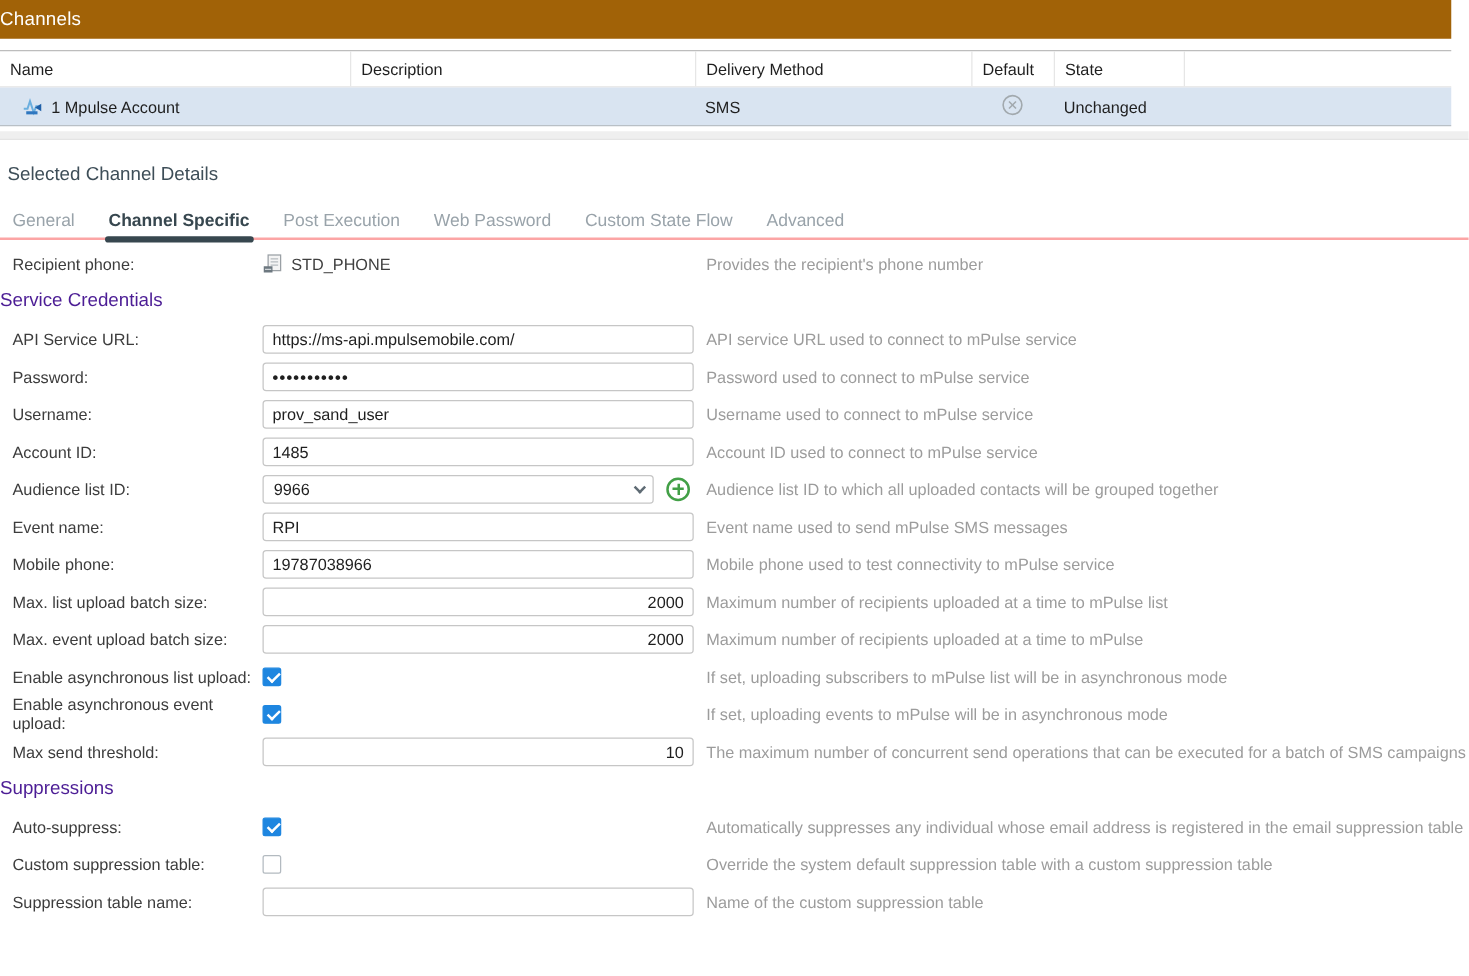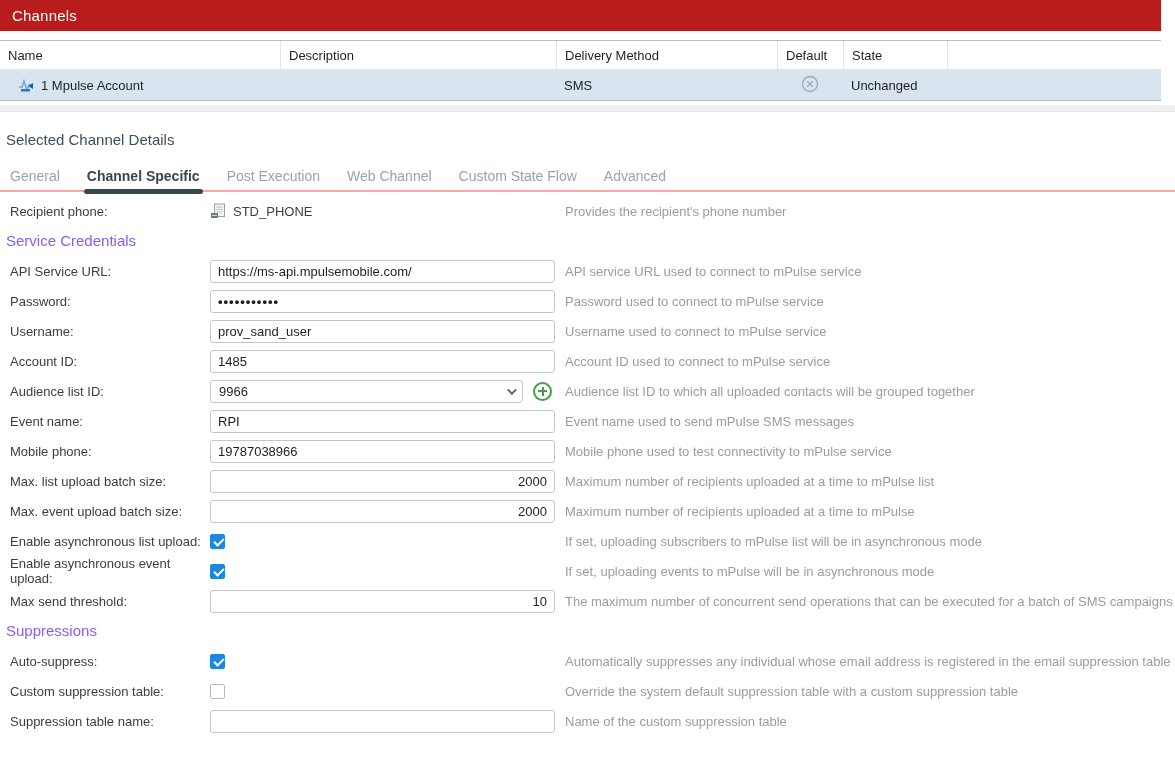--- a/index.html
+++ b/index.html
@@ -1,21 +1,21 @@
 <!DOCTYPE html>
 <html><head>
 <meta charset="utf-8">
 <style>
   * { margin:0; padding:0; box-sizing:border-box; }
   html,body { width:1175px; height:781px; background:#fff; overflow:hidden;
     font-family:"Liberation Sans", sans-serif; }
 
   
-  .topbar { width:1161px; height:31px; background:#b91c1c; color:#fff;
-    font-size:15px; line-height:31px; padding-left:12px; letter-spacing:.2px; }
+  .topbar { width:1161px; height:31px; background:#a16207; color:#fff;
+    font-size:15px; line-height:31px; letter-spacing:.2px; }
 
   
   .tablewrap { width:1161px; margin-top:9px; border-top:1px solid #bdbdbd;
     border-bottom:1px solid #b9c0c6; }
   .thead { display:flex; height:29px; align-items:center;
     border-bottom:1px solid #e3e3e3; font-size:13px; color:#1f1f1f; }
   .th { height:100%; display:flex; align-items:center; padding-left:8px;
     border-left:1px solid #e6e6e6; }
   .th:first-child { border-left:none; }
   .c-name{width:280px;} .c-desc{width:276px;} .c-dlv{width:221px;}
@@ -40,21 +40,21 @@
   .tab.active::after { content:""; position:absolute; left:-3px; right:-3px;
     bottom:-4px; height:5px; background:#37474f; border-radius:3px; }
 
   
   .form { margin-top:4px; }
   .frow { display:flex; align-items:center; height:30px; padding-left:10px; }
   .flabel { width:200px; flex:none; font-size:13px; color:#3d3d3d; }
   .fctrl { width:345px; flex:none; display:flex; align-items:center; }
   .fhelp { margin-left:10px; font-size:13px; color:#9c9c9c; white-space:nowrap; }
   .section-heading { height:30px; line-height:30px; font-size:15px;
-    color:#8b5cf6; padding-left:6px; }
+    color:#4c1d95; }
 
   input.text { width:345px; height:23px; border:1px solid #c6c6c6;
     border-radius:3px; padding:0 7px; font-family:"Liberation Sans",sans-serif;
     font-size:13px; color:#1f1f1f; background:#fff; }
   input.num { text-align:right; }
   input.pwd { letter-spacing:1px; font-weight:bold; }
 
   .select { width:313px; height:23px; border:1px solid #c6c6c6; border-radius:3px;
     padding:4px 8px; display:flex; align-items:center; justify-content:space-between;
     font-size:13px; color:#1f1f1f; cursor:pointer; background:#fff; }
@@ -119,21 +119,21 @@
 </div>
 
 <div class="hscroll"></div>
 
 <div class="details-heading">Selected Channel Details</div>
 
 <div class="tabs">
   <div class="tab">General</div>
   <div class="tab active">Channel Specific</div>
   <div class="tab">Post Execution</div>
-  <div class="tab">Web Channel</div>
+  <div class="tab">Web Password</div>
   <div class="tab">Custom State Flow</div>
   <div class="tab">Advanced</div>
 </div>
 
 <div class="form">
 
   <div class="frow">
     <div class="flabel">Recipient phone:</div>
     <div class="fctrl">
       <span class="fieldicon">

